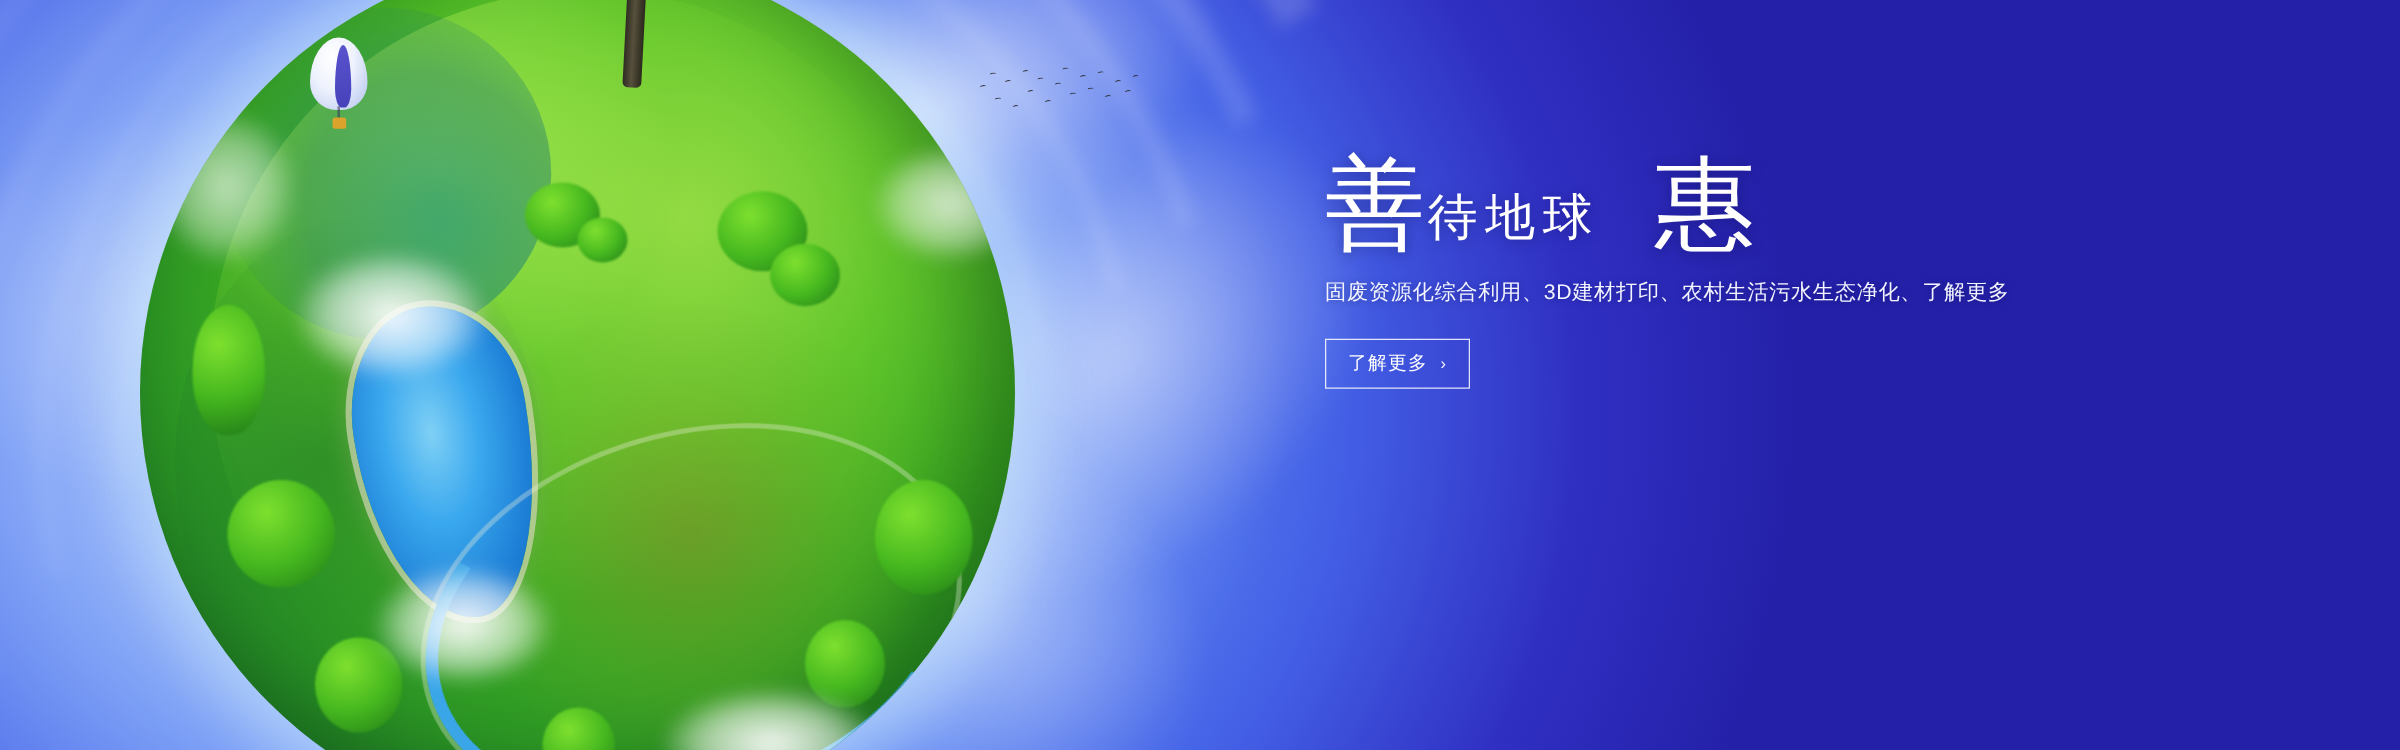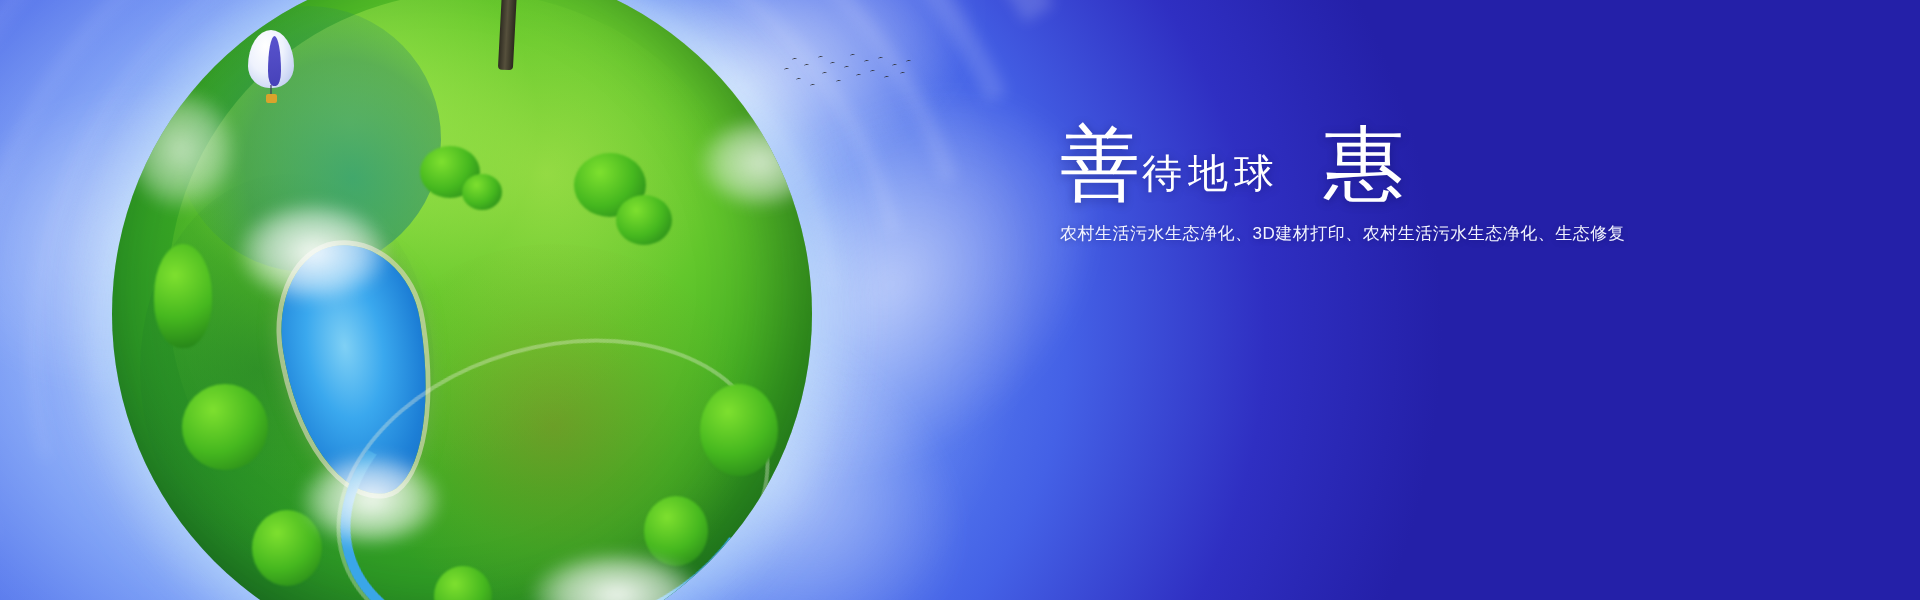--- a/index.html
+++ b/index.html
@@ -284,18 +284,22 @@
   <div class="copy">
 
     <div class="headline">
       <span class="hl-big">善</span>
       <span class="hl-small">待地球</span>
       <span class="hl-gap"></span>
       <span class="hl-big">惠</span>
     </div>
 
 
-    <div class="desc">农村生活污水生态净化、3D建材打印、农村生活污水生态净化、生态修复</div>
-
+    <div class="desc">固废资源化综合利用、3D建材打印、农村生活污水生态净化、了解更多</div>
+
+    <a class="cta" href="#">
+      <span>了解更多</span>
+      <span class="chev">›</span>
+    </a>
 
   </div>
 
 </div>
 
 </body></html>

